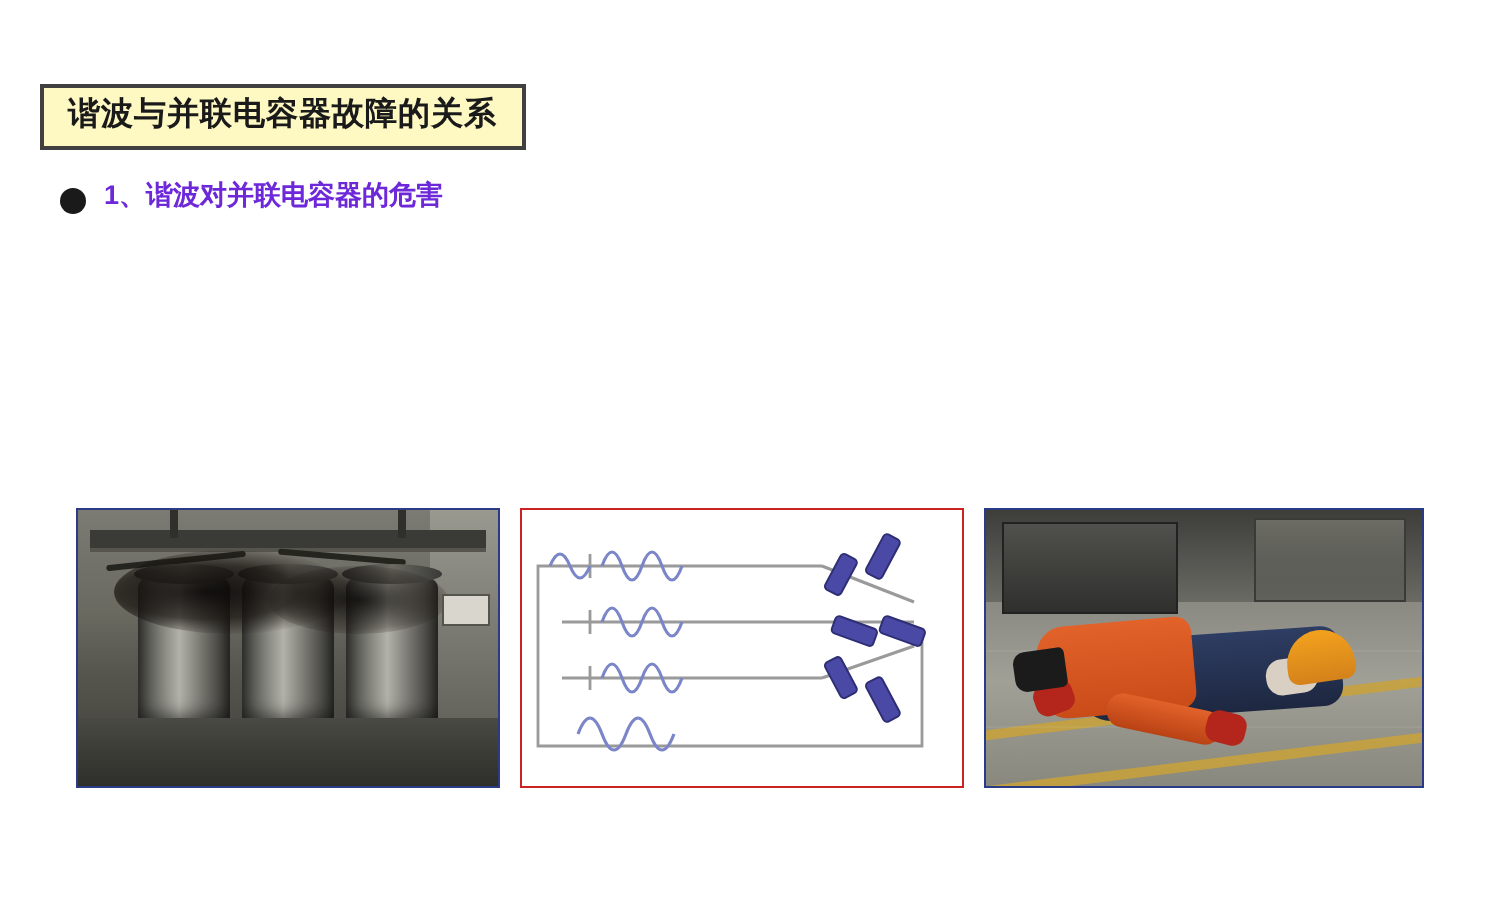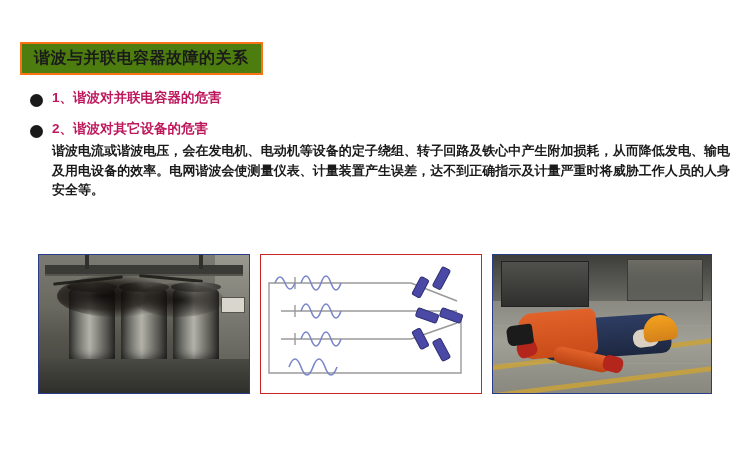--- a/index.html
+++ b/index.html
@@ -23,23 +23,23 @@
   }
   
   .title-wrap {
     position: absolute;
     left: 20px;
     top: 42px;
     width: 710px;
   }
   .title-box {
     display: inline-block;
-    border: 2px solid #f97316;
+    border: 2px solid #404040;
     padding: 5px 12px 6px 12px;
-    background: #4d7c0f;
+    background: #fef9c3;
   }
   .title-text {
     font-size: 16px;
     font-weight: bold;
     color: #1a1a1a;
     letter-spacing: 0.5px;
     line-height: 1;
   }
   
   .bullets {
@@ -61,21 +61,21 @@
     margin-top: 4px;
     margin-right: 9px;
     flex: 0 0 auto;
   }
   .bullet-body {
     flex: 1 1 auto;
   }
   .bullet-head {
     font-size: 13.5px;
     font-weight: bold;
-    color: #be185d;
+    color: #6d28d9;
     line-height: 1.25;
     margin-bottom: 3px;
   }
   .bullet-para {
     font-size: 13px;
     font-weight: bold;
     color: #1a1a1a;
     line-height: 1.52;
     text-align: justify;
   }
@@ -266,27 +266,20 @@
 
   <div class="bullets">
 
     <div class="bullet-row">
       <div class="bullet-dot"></div>
       <div class="bullet-body">
         <div class="bullet-head">1、谐波对并联电容器的危害</div>
       </div>
     </div>
 
-    <div class="bullet-row">
-      <div class="bullet-dot"></div>
-      <div class="bullet-body">
-        <div class="bullet-head">2、谐波对其它设备的危害</div>
-        <div class="bullet-para">谐波电流或谐波电压，会在发电机、电动机等设备的定子绕组、转子回路及铁心中产生附加损耗，从而降低发电、输电及用电设备的效率。电网谐波会使测量仪表、计量装置产生误差，达不到正确指示及计量严重时将威胁工作人员的人身安全等。</div>
-      </div>
-    </div>
 
   </div>
 
   <div class="images">
 
     <div class="photo photo-1">
       <div class="p1-bg"></div>
       <div class="p1-wall-r"></div>
       <div class="p1-frame-top"></div>
       <div class="p1-hanger-l"></div>

